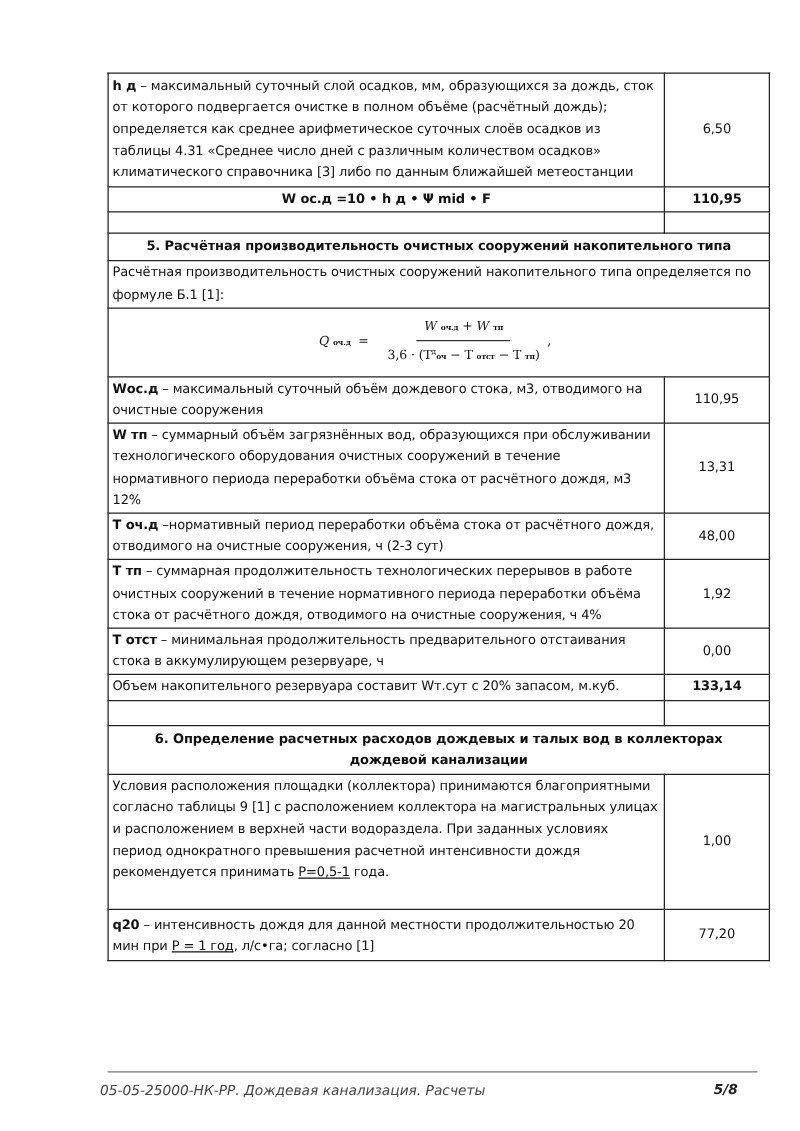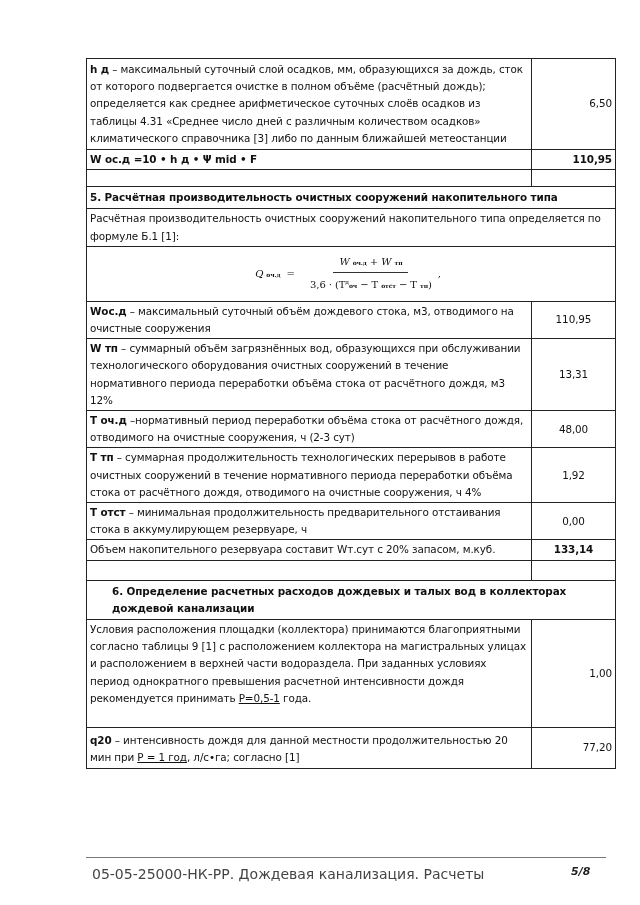--- a/index.html
+++ b/index.html
@@ -3,36 +3,36 @@
 <meta charset="utf-8">
 <style>
   html, body { margin: 0; padding: 0; background: #ffffff; }
   body { width: 640px; height: 905px; position: relative; overflow: hidden;
          font-family: "DejaVu Sans", sans-serif; color: #111; }
   .page { position: absolute; left: 0; top: 0; width: 640px; height: 905px; }
   table.calc { position: absolute; left: 86px; top: 58px; width: 529px;
                border-collapse: collapse; table-layout: fixed; }
   table.calc td { border: 1px solid #222; padding: 1px 3px; vertical-align: middle;
                   font-size: 10.4px; line-height: 17.2px; letter-spacing: -0.1px; }
-  table.calc td.val { width: 77px; text-align: right; padding-right: 3px; }
+  table.calc td.val { width: 77px; text-align: center; padding-right: 3px; }
   table.calc td.valc { width: 77px; text-align: center; }
-  td.center { }
+  td.center { text-align: center; }
   .b { font-weight: bold; }
   .u { text-decoration: underline; }
   .formula-cell { height: 52px; text-align: center; font-style: normal !important; }
   .frac { display: inline-flex; flex-direction: column; align-items: center; vertical-align: middle;
           font-family: "DejaVu Serif", serif; font-size: 10px; }
   .frac .num { padding: 0 6px 2px; border-bottom: 1px solid #333; line-height: 14px; }
   .frac .den { padding: 2px 6px 0; line-height: 14px; }
   .qlhs { font-family: "DejaVu Serif", serif; font-size: 10px; vertical-align: middle; margin-right: 6px; }
   .it { font-style: italic; }
   .s { font-size: 6px; font-weight: bold; }
   .sup { font-size: 6px; vertical-align: super; }
   .footer-line { position: absolute; left: 86px; top: 857px; width: 520px; border-top: 1px solid #777; }
-  .footer-text { position: absolute; left: 92px; top: 866px; font-size: 14px; color: #444; }
+  .footer-text { position: absolute; left: 80px; top: 866px; font-size: 11px; font-style: italic; color: #444; }
   .footer-page { position: absolute; left: 571px; top: 865px; font-size: 11px; font-weight: bold; color: #222; font-style: italic; }
   .empty td { height: 14px; }
 </style>
 </head>
 <body>
 
 <div class="page">
 <table class="calc">
   <colgroup>
         <col style="width:445px">

